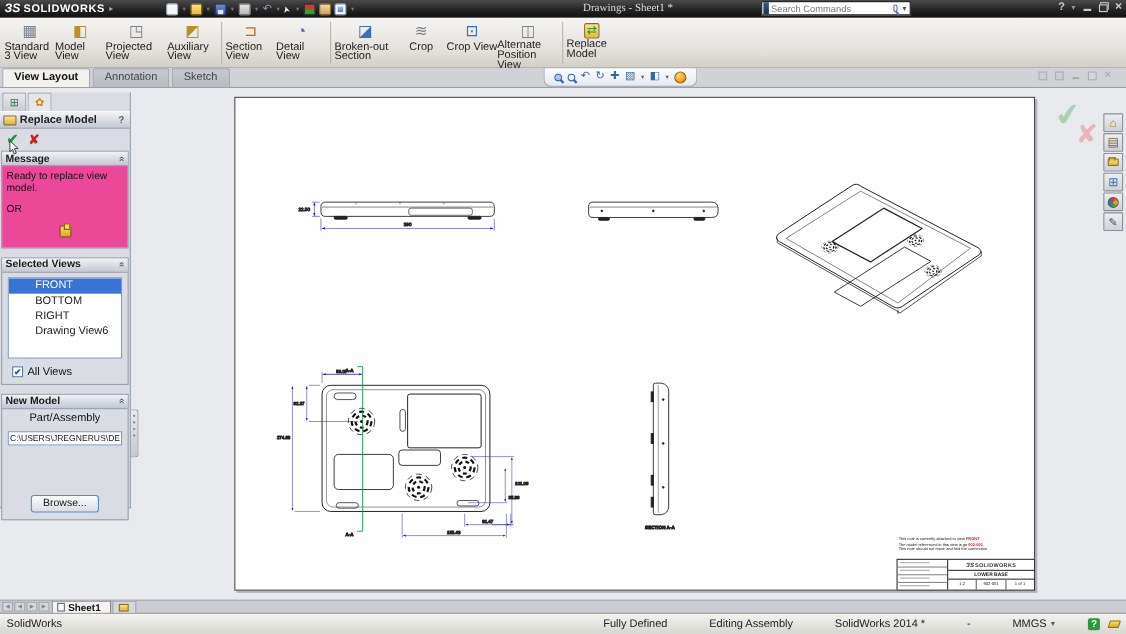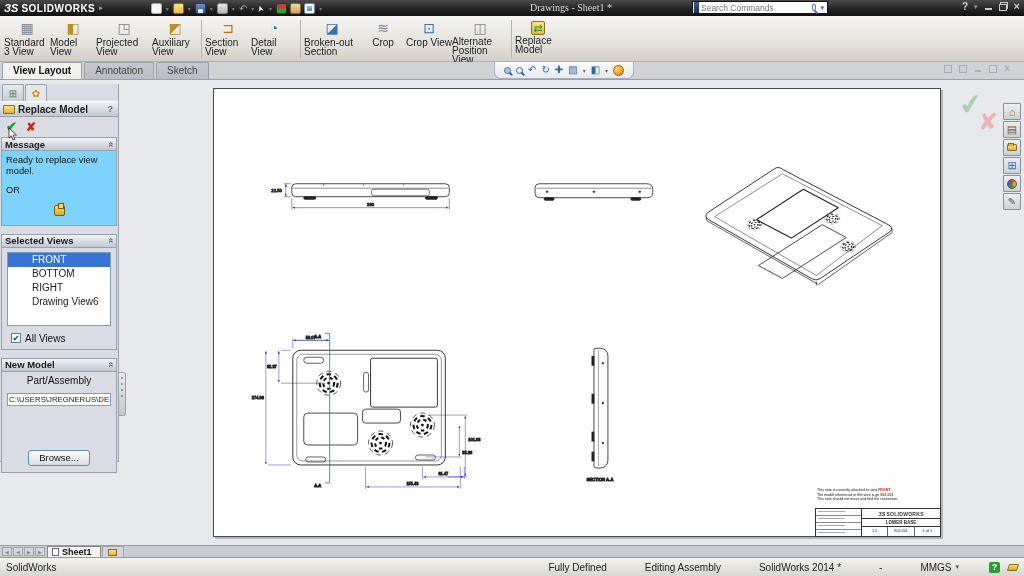--- a/index.html
+++ b/index.html
@@ -117,21 +117,21 @@
   .pm-help { font-size:9px; color:#666; font-weight:bold; padding-right:2px; }
   .pm-actions { height:19px; display:flex; align-items:center; gap:9px; padding-left:6px; position:relative; }
   .ok-btn { color:#1f9b3a; font-size:13px; font-weight:bold; }
   .cancel-btn { color:#cc2222; font-size:12px; font-weight:bold; }
   .cursor-svg { position:absolute; left:8px; top:11px; }
 
   .sec { border:1px solid #98a0ac; margin:1px 1px 8px 1px; background:#d9dce2; }
   .sec-h { height:13px; background:linear-gradient(#f0f2f5,#c2c8d2); display:flex; align-items:center; padding:0 3px; border-bottom:1px solid #98a0ac; }
   .sec-title { font-size:9.5px; font-weight:bold; color:#1a1a1a; flex:1; }
   .chev { font-size:9px; color:#333; transform:rotate(90deg); line-height:1; }
-  .msg-body { background:#7dd3fc; padding:4px 4px 3px; font-size:9.3px; line-height:10.5px; color:#111; }
+  .msg-body { background:#ec4899; padding:4px 4px 3px; font-size:9.3px; line-height:10.5px; color:#111; }
   .msg-body p { margin-bottom:9px; }
   .msg-icon { width:11px; height:11px; margin:2px auto 6px; background:linear-gradient(#ffe060,#d8a81f); border:1px solid #7a5c10; border-radius:2px; position:relative; }
   .msg-icon::after { content:""; position:absolute; left:3px; top:-3px; width:4px; height:4px; background:#ffd84a; border:1px solid #7a5c10; }
 
   .sv-body { padding:4px 5px 5px; }
   .listbox { background:#fff; border:1px solid #7f9db9; height:74px; overflow:hidden; }
   .li { font-size:10px; color:#222; padding:1px 0 1px 24px; height:14px; }
   .li.selected { background:#3874d6; color:#fff; }
   .cb-row { display:flex; align-items:center; gap:4px; margin:7px 0 0 4px; }
   .cb { width:10px; height:10px; background:#fff; border:1px solid #5a7aa8; font-size:8px; line-height:9px; color:#2a56a8; text-align:center; font-weight:bold; }

